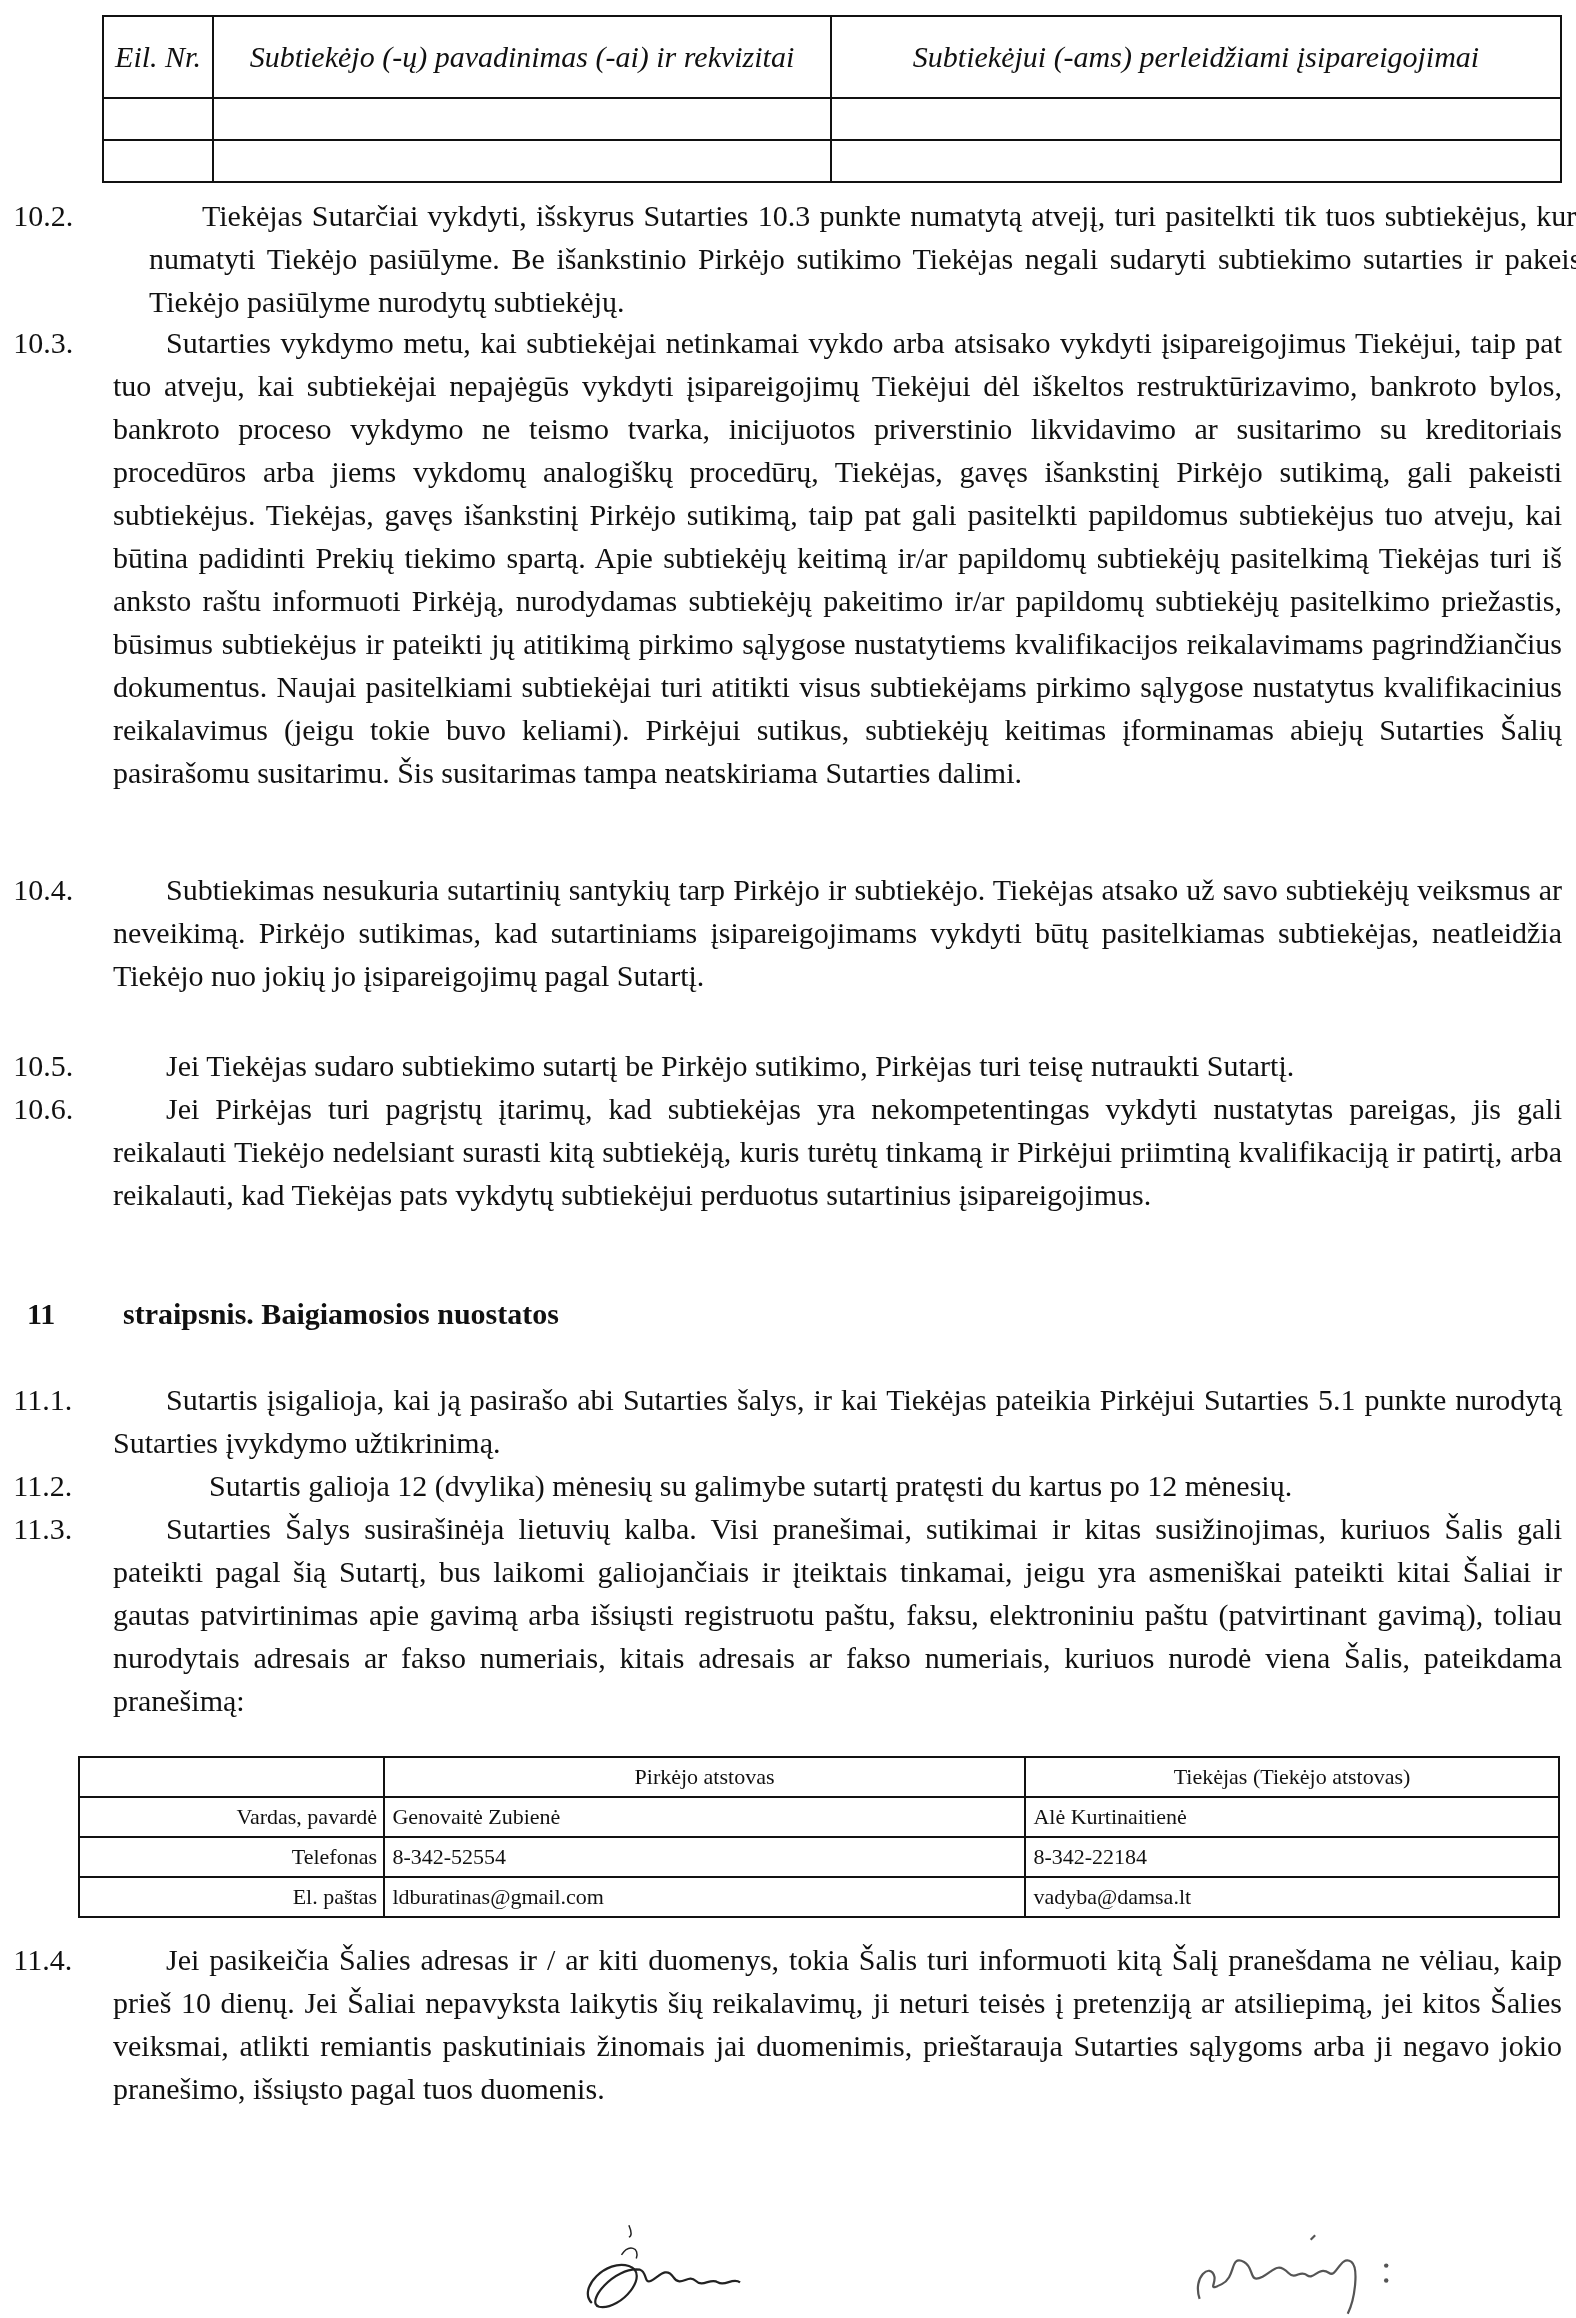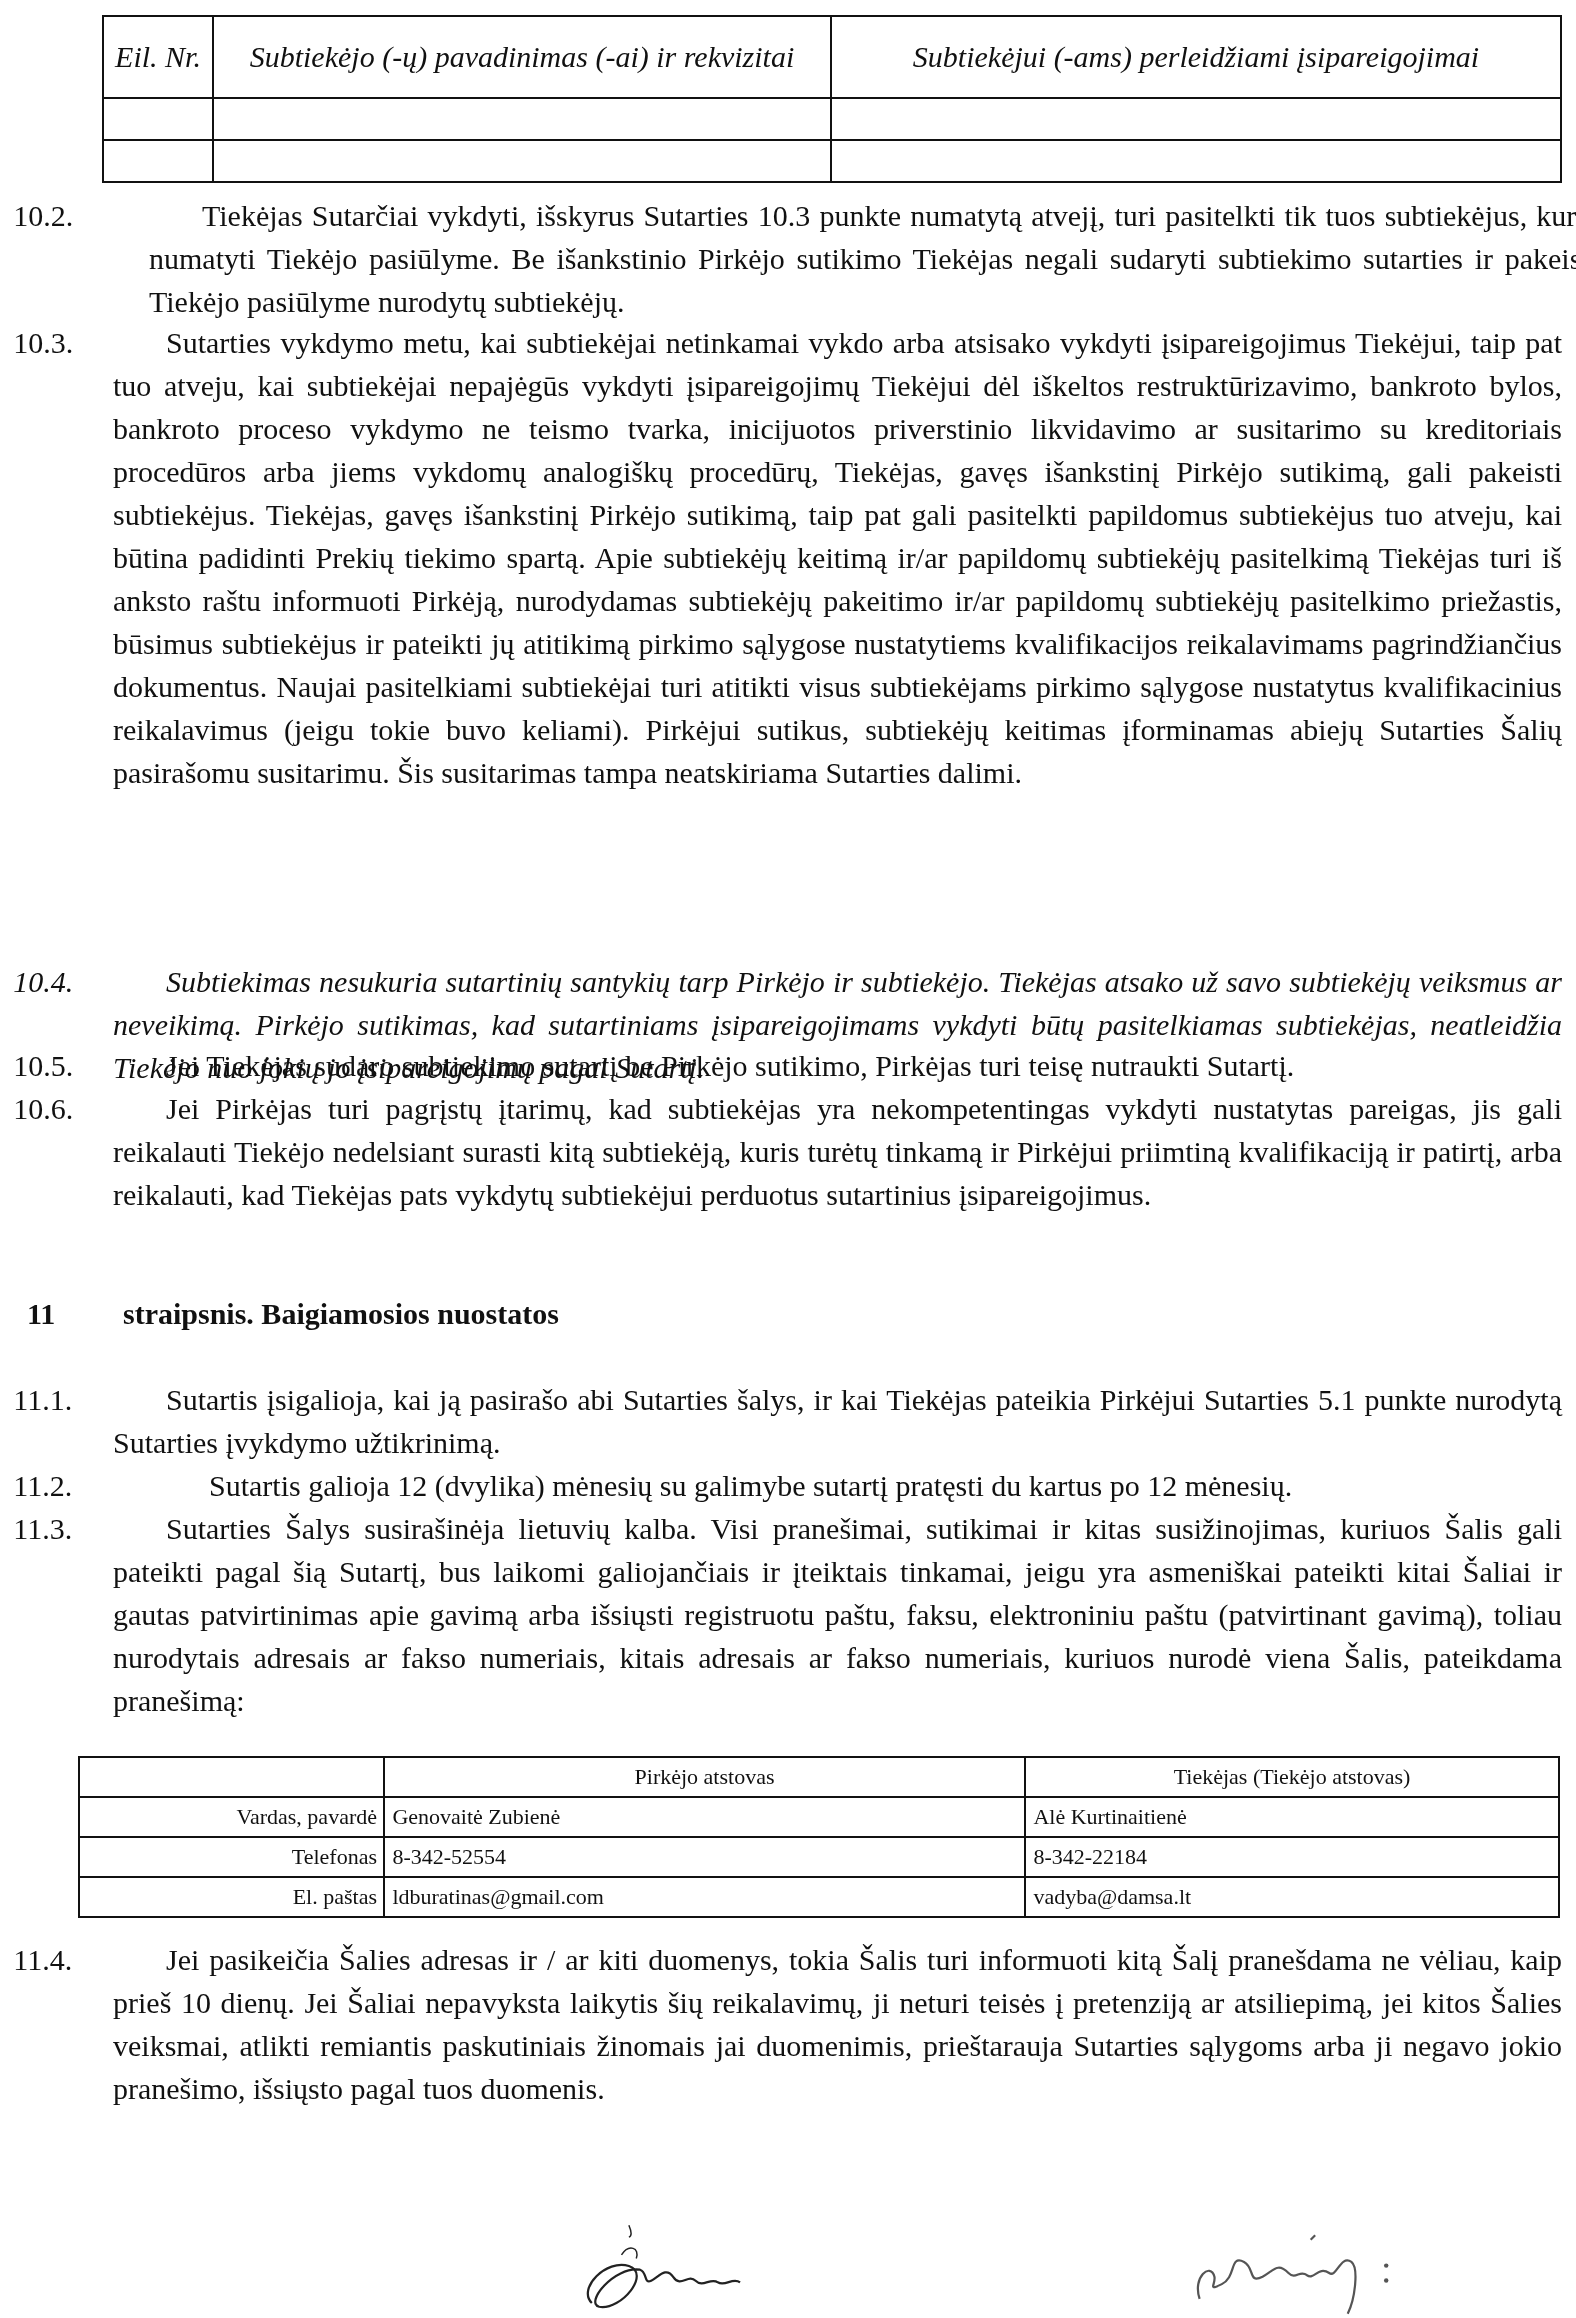--- a/index.html
+++ b/index.html
@@ -82,21 +82,21 @@
   <div class="para" style="top:194px;padding-left:36px;">
     <span class="num">10.2.</span>
     <div class="txt">Tiekėjas Sutarčiai vykdyti, išskyrus Sutarties 10.3 punkte numatytą atvejį, turi pasitelkti tik tuos subtiekėjus, kurie numatyti Tiekėjo pasiūlyme. Be išankstinio Pirkėjo sutikimo Tiekėjas negali sudaryti subtiekimo sutarties ir pakeisti Tiekėjo pasiūlyme nurodytų subtiekėjų.</div>
   </div>
 
   <div class="para" style="top:321px;">
     <span class="num">10.3.</span>
     <div class="txt">Sutarties vykdymo metu, kai subtiekėjai netinkamai vykdo arba atsisako vykdyti įsipareigojimus Tiekėjui, taip pat tuo atveju, kai subtiekėjai nepajėgūs vykdyti įsipareigojimų Tiekėjui dėl iškeltos restruktūrizavimo, bankroto bylos, bankroto proceso vykdymo ne teismo tvarka, inicijuotos priverstinio likvidavimo ar susitarimo su kreditoriais procedūros arba jiems vykdomų analogiškų procedūrų, Tiekėjas, gavęs išankstinį Pirkėjo sutikimą, gali pakeisti subtiekėjus. Tiekėjas, gavęs išankstinį Pirkėjo sutikimą, taip pat gali pasitelkti papildomus subtiekėjus tuo atveju, kai būtina padidinti Prekių tiekimo spartą. Apie subtiekėjų keitimą ir/ar papildomų subtiekėjų pasitelkimą Tiekėjas turi iš anksto raštu informuoti Pirkėją, nurodydamas subtiekėjų pakeitimo ir/ar papildomų subtiekėjų pasitelkimo priežastis, būsimus subtiekėjus ir pateikti jų atitikimą pirkimo sąlygose nustatytiems kvalifikacijos reikalavimams pagrindžiančius dokumentus. Naujai pasitelkiami subtiekėjai turi atitikti visus subtiekėjams pirkimo sąlygose nustatytus kvalifikacinius reikalavimus (jeigu tokie buvo keliami). Pirkėjui sutikus, subtiekėjų keitimas įforminamas abiejų Sutarties Šalių pasirašomu susitarimu. Šis susitarimas tampa neatskiriama Sutarties dalimi.</div>
   </div>
 
-  <div class="para" style="top:960px;font-style:italic;">
+  <div class="para" style="top:868px;">
     <span class="num">10.4.</span>
     <div class="txt">Subtiekimas nesukuria sutartinių santykių tarp Pirkėjo ir subtiekėjo. Tiekėjas atsako už savo subtiekėjų veiksmus ar neveikimą. Pirkėjo sutikimas, kad sutartiniams įsipareigojimams vykdyti būtų pasitelkiamas subtiekėjas, neatleidžia Tiekėjo nuo jokių jo įsipareigojimų pagal Sutartį.</div>
   </div>
 
   <div class="para" style="top:1044px;">
     <span class="num">10.5.</span>
     <div class="txt">Jei Tiekėjas sudaro subtiekimo sutartį be Pirkėjo sutikimo, Pirkėjas turi teisę nutraukti Sutartį.</div>
   </div>
 
   <div class="para" style="top:1087px;">

